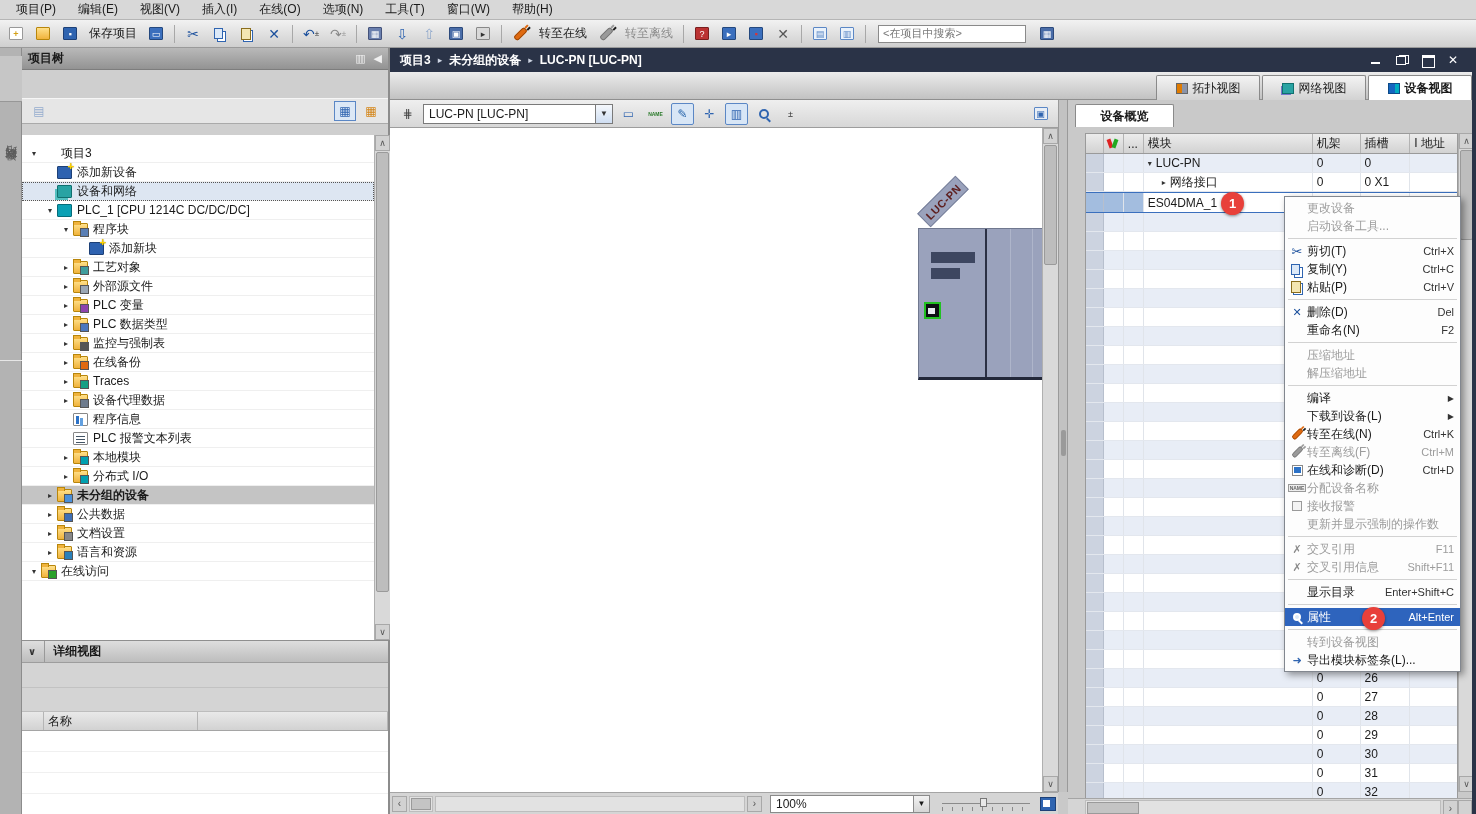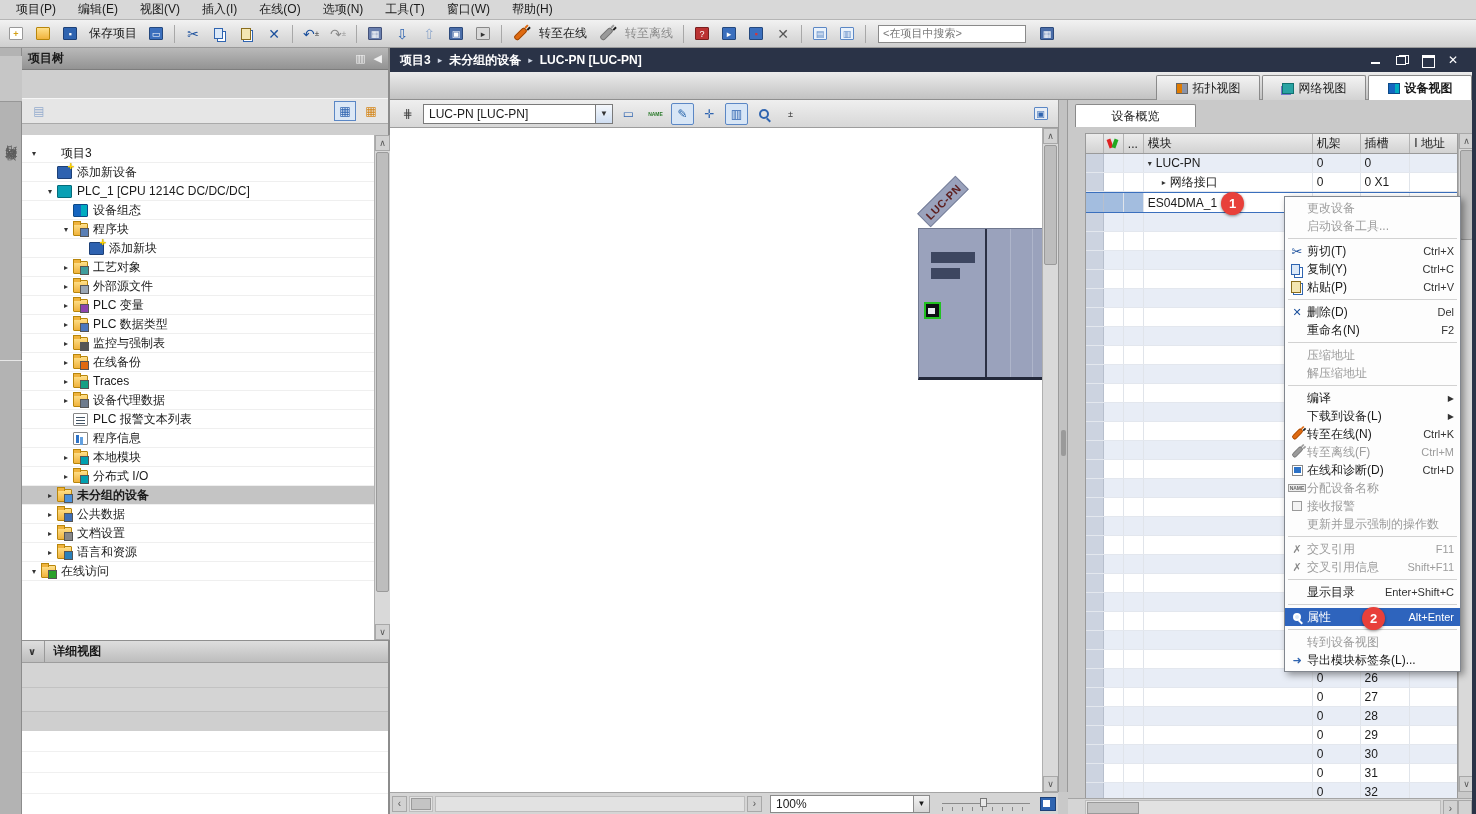--- a/index.html
+++ b/index.html
@@ -117,21 +117,21 @@
   .rport{position:absolute;left:5px;top:73px;width:17px;height:17px;background:#0d0f14;border:2px solid #21c121;}
   .rport::after{content:"";position:absolute;left:2px;top:4px;width:7px;height:6px;background:#e8eaf0;}
   #rackslots{position:absolute;left:70px;top:0;right:0;height:100%;background:repeating-linear-gradient(90deg,transparent 0,transparent 21px,#aeb5ca 21px,#aeb5ca 22px);}
 
   
   #splitter{position:absolute;left:668px;top:52px;width:10px;height:692px;background:#c2c2c2;border-left:1px solid #9a9a9a;border-right:1px solid #9a9a9a;}
   #splitter .grip{position:absolute;left:2px;top:330px;width:5px;height:26px;background:#9a9a9a;border-radius:2px;}
 
   
   #ovpane{position:absolute;left:678px;top:52px;width:404px;height:698px;background:#c9c9c9;}
-  .ovtab{position:absolute;left:7px;top:4px;width:121px;height:23px;background:#fff;border:1px solid #8a8a8a;border-bottom:none;font-weight:normal;display:flex;align-items:center;justify-content:center;border-radius:2px 2px 0 0;}
+  .ovtab{position:absolute;left:7px;top:4px;width:99px;height:23px;background:#fff;border:1px solid #8a8a8a;border-bottom:none;font-weight:bold;display:flex;align-items:center;justify-content:center;border-radius:2px 2px 0 0;}
   #ovtable{position:absolute;left:17px;top:33px;width:373px;background:#fff;border:1px solid #9a9a9a;}
   .ovhead{display:flex;height:20px;background:linear-gradient(#ececec,#d2d2d2);border-bottom:1px solid #9a9a9a;}
   .ovhead>div{border-right:1px solid #b3b3b3;display:flex;align-items:center;padding:0 4px;white-space:nowrap;overflow:hidden;}
   .col-g{width:18px;}.col-w{width:20px;}.col-d{width:20px;}.col-m{width:170px;}.col-r{width:48px;}.col-s{width:50px;}.col-a{width:47px;border-right:none!important;}
   .wrench{width:11px;height:10px;position:relative;}
   .wrench::before{content:"";position:absolute;left:0;top:0;width:4px;height:9px;background:#d22;transform:rotate(-20deg);}
   .wrench::after{content:"";position:absolute;left:5px;top:0;width:4px;height:9px;background:#2a2;transform:rotate(20deg);}
   .ovrow{display:flex;height:19px;align-items:stretch;border-bottom:1px solid #e3e7ee;background:#fff;}
   .ovrow.tint{background:#e8edf6;}
   .ovrow>div{border-right:1px solid #e0e4ea;display:flex;align-items:center;padding:0 4px;white-space:nowrap;overflow:hidden;}
@@ -319,31 +319,31 @@
         <div class="trow" style="padding-left: 6px;">
           <span class="exp">▾</span>
           <span class="ti ti-project"></span>
           <span>项目3</span>
         </div>
         <div class="trow" style="padding-left: 22px;">
           <span class="exp"></span>
           <span class="ti ti-add"></span>
           <span>添加新设备</span>
         </div>
+        <div class="trow dotted" style="padding-left: 22px;">
+          <span class="exp"></span>
+          <span class="ti ti-network"></span>
+          <span>设备和网络</span>
+        </div>
         <div class="trow" style="padding-left: 22px;">
           <span class="exp">▾</span>
           <span class="ti ti-plc"></span>
           <span>PLC_1 [CPU 1214C DC/DC/DC]</span>
         </div>
         <div class="trow" style="padding-left: 38px;">
-          <span class="exp"></span>
-          <span class="ti ti-cfg"></span>
-          <span>设备组态</span>
-        </div>
-        <div class="trow" style="padding-left: 38px;">
           <span class="exp">▾</span>
           <span class="ti ti-folder chip" style="--chip: #5a7fb5;"></span>
           <span>程序块</span>
         </div>
         <div class="trow" style="padding-left: 54px;">
           <span class="exp"></span>
           <span class="ti ti-add"></span>
           <span>添加新块</span>
         </div>
         <div class="trow" style="padding-left: 38px;">
@@ -381,27 +381,27 @@
           <span class="ti ti-folder chip" style="--chip: #16a085;"></span>
           <span>Traces</span>
         </div>
         <div class="trow" style="padding-left: 38px;">
           <span class="exp">▸</span>
           <span class="ti ti-folder chip" style="--chip: #6d7b8d;"></span>
           <span>设备代理数据</span>
         </div>
         <div class="trow" style="padding-left: 38px;">
           <span class="exp"></span>
+          <span class="ti ti-info"></span>
+          <span>程序信息</span>
+        </div>
+        <div class="trow" style="padding-left: 38px;">
+          <span class="exp"></span>
           <span class="ti ti-list"></span>
           <span>PLC 报警文本列表</span>
-        </div>
-        <div class="trow" style="padding-left: 38px;">
-          <span class="exp"></span>
-          <span class="ti ti-info"></span>
-          <span>程序信息</span>
         </div>
         <div class="trow" style="padding-left: 38px;">
           <span class="exp">▸</span>
           <span class="ti ti-folder chip" style="--chip: #00a0b0;"></span>
           <span>本地模块</span>
         </div>
         <div class="trow" style="padding-left: 38px;">
           <span class="exp">▸</span>
           <span class="ti ti-folder chip" style="--chip: #00a0b0;"></span>
           <span>分布式 I/O</span>
@@ -435,20 +435,25 @@
     <div class="vscroll" id="treescroll">
       <span class="sbtn" style="top:0;">∧</span>
       <span class="sthumb" style="top:17px;height:440px;"></span>
       <span class="sbtn" style="bottom:0;">∨</span>
     </div>
     <div class="dvhead">
       <span class="chev">∨</span>
       <span>详细视图</span>
     </div>
     <div class="dvband"></div>
+    <div class="dvcols">
+      <div class="c1"></div>
+      <div class="c2">名称</div>
+      <div class="c3"></div>
+    </div>
     <div class="dvrows">
       <div></div>
         <div></div>
         <div></div>
     </div>
   </div>
 
   <div id="main">
     <div id="crumb">
       <span>项目3</span>

